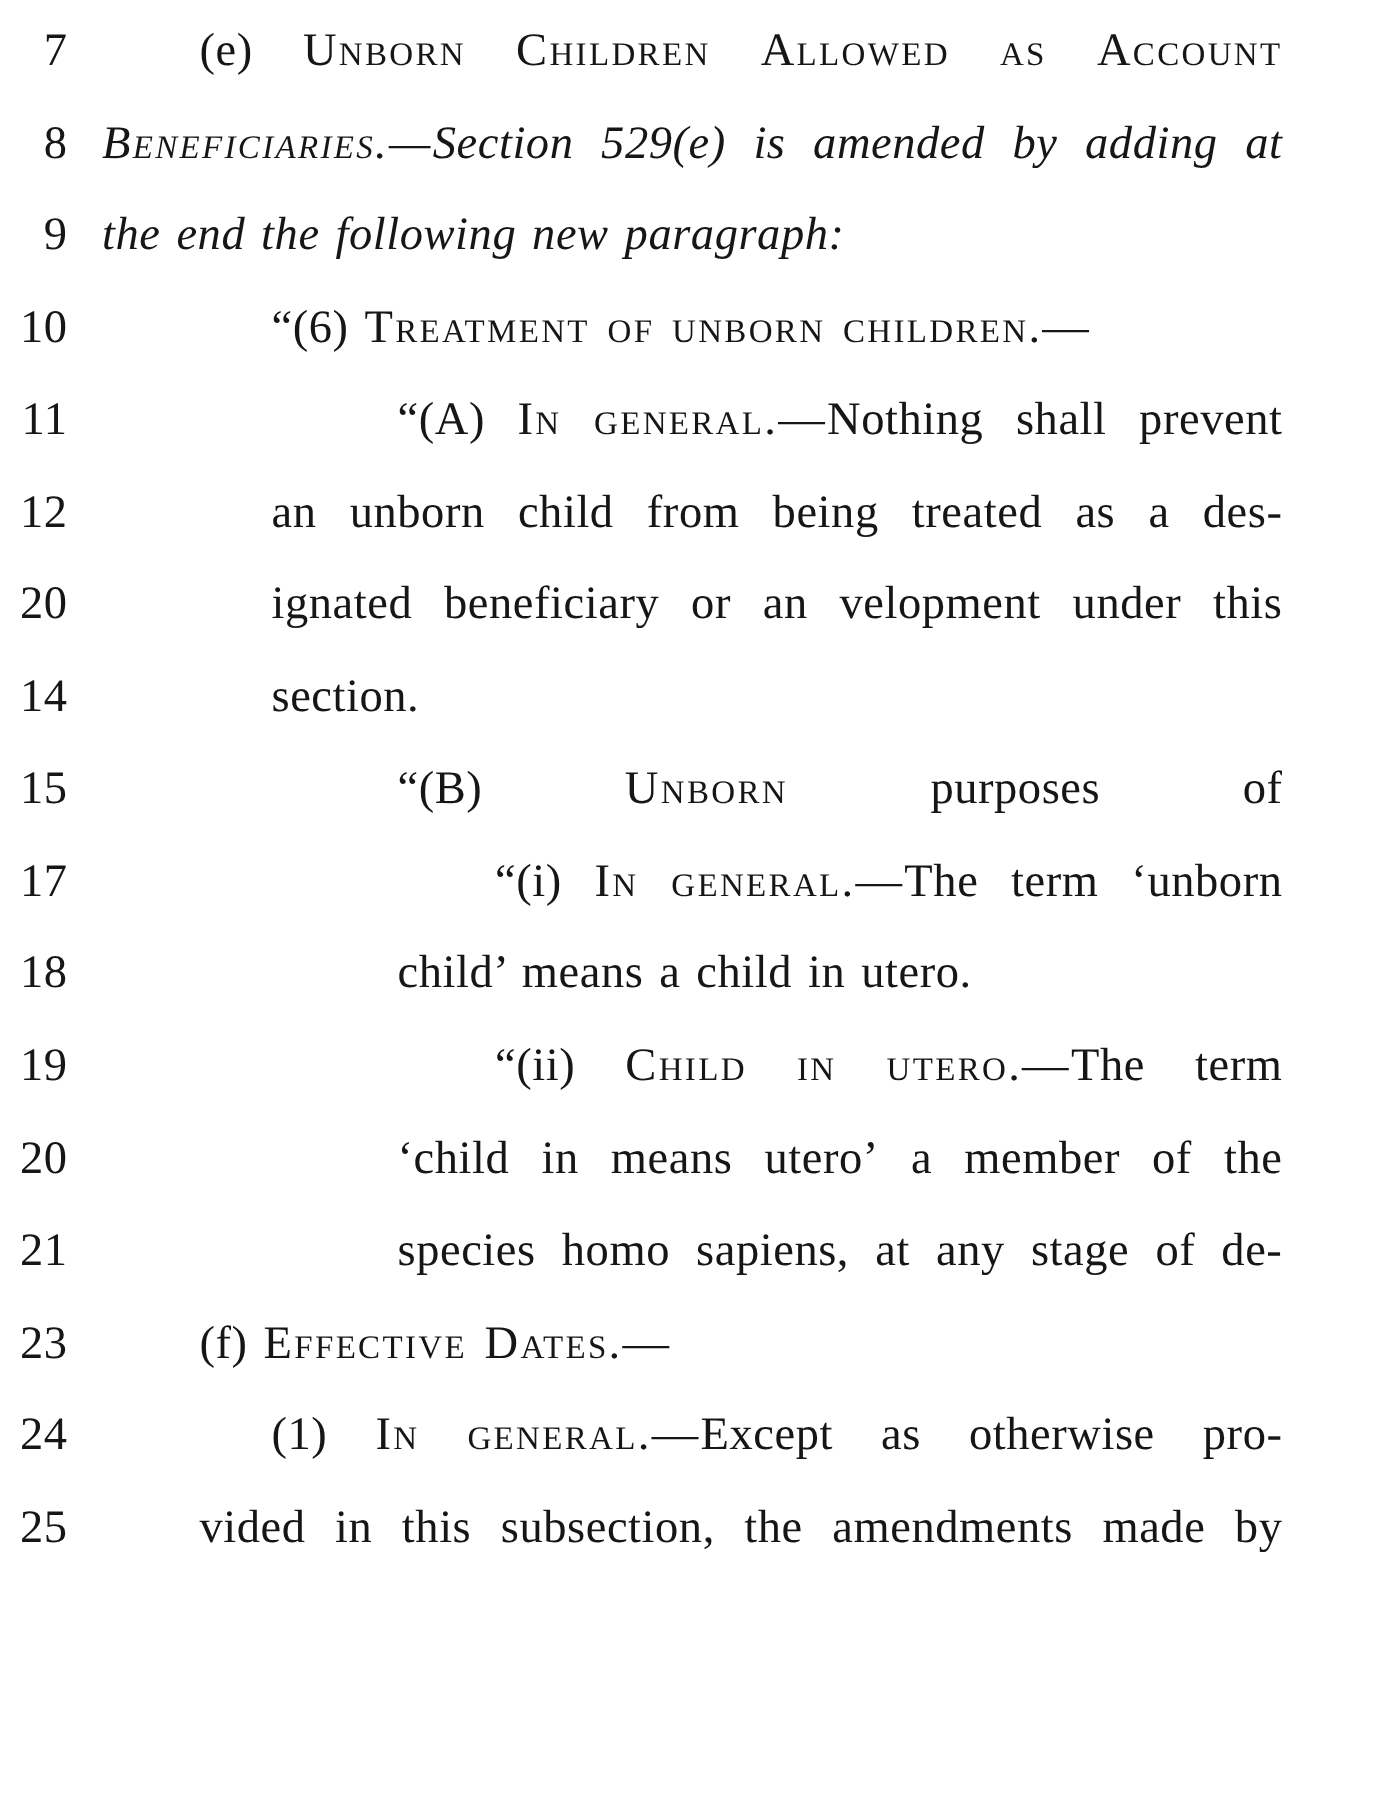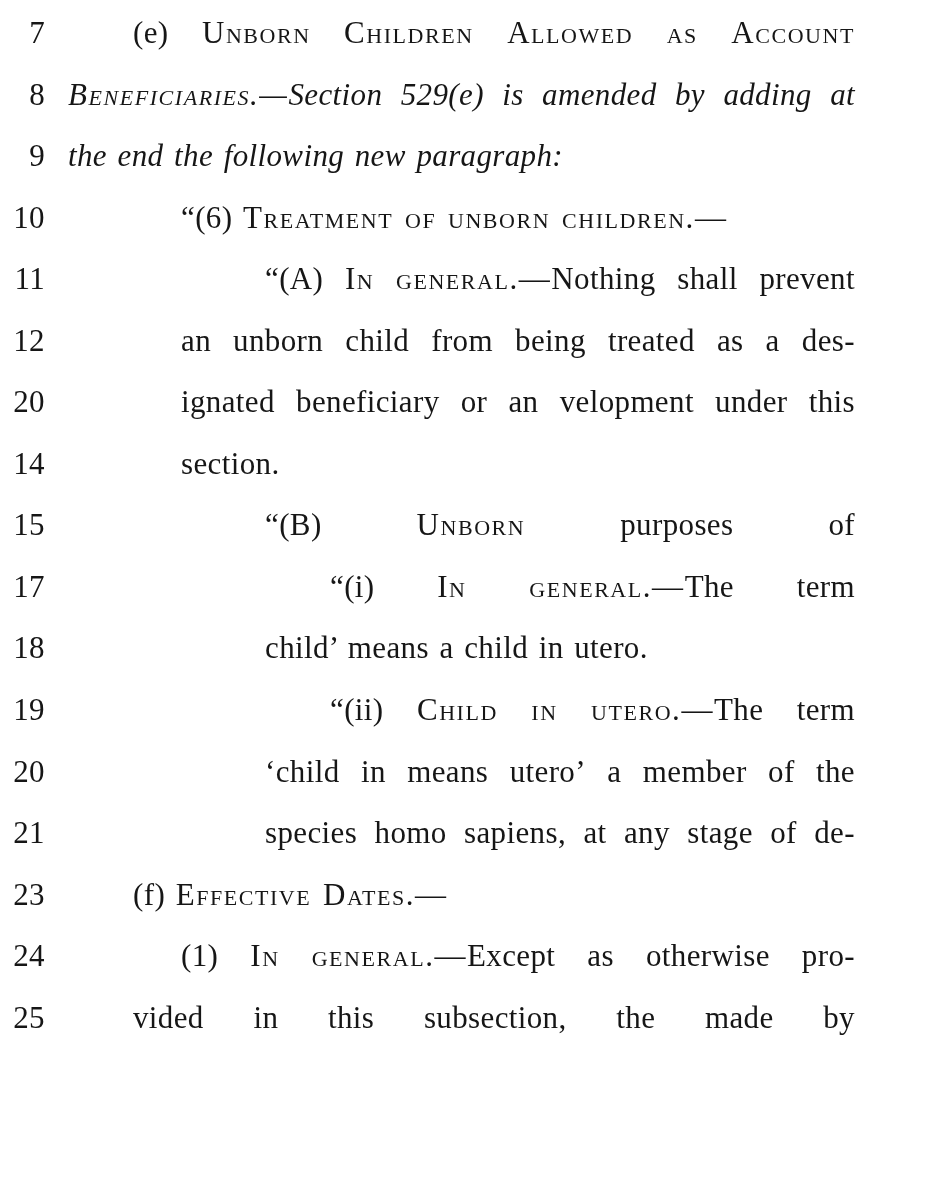--- a/index.html
+++ b/index.html
@@ -160,20 +160,21 @@
     </div>
   </div>
       <div class="row">
     <div class="num">17</div>
     <div class="txt">
       <div class="inner ind4 justify">
             <span class="word"><span>“(i)</span></span>
             <span class="word"><span class="sc">In</span></span>
             <span class="word"><span class="sc">general.—</span><span>The</span></span>
             <span class="word"><span>term</span></span>
+            <span class="word"><span>‘unborn</span></span>
           </div>
     </div>
   </div>
       <div class="row">
     <div class="num">18</div>
     <div class="txt">
       <div class="inner ind3"><span>child’ means a child in utero.</span></div>
     </div>
   </div>
       <div class="row">
@@ -239,19 +240,20 @@
   </div>
       <div class="row">
     <div class="num">25</div>
     <div class="txt">
       <div class="inner ind1 justify">
             <span class="word"><span>vided</span></span>
             <span class="word"><span>in</span></span>
             <span class="word"><span>this</span></span>
             <span class="word"><span>subsection,</span></span>
             <span class="word"><span>the</span></span>
+            <span class="word"><span>amendments</span></span>
             <span class="word"><span>made</span></span>
             <span class="word"><span>by</span></span>
           </div>
     </div>
   </div>
     </div>
 </div>
 
 </body></html>

